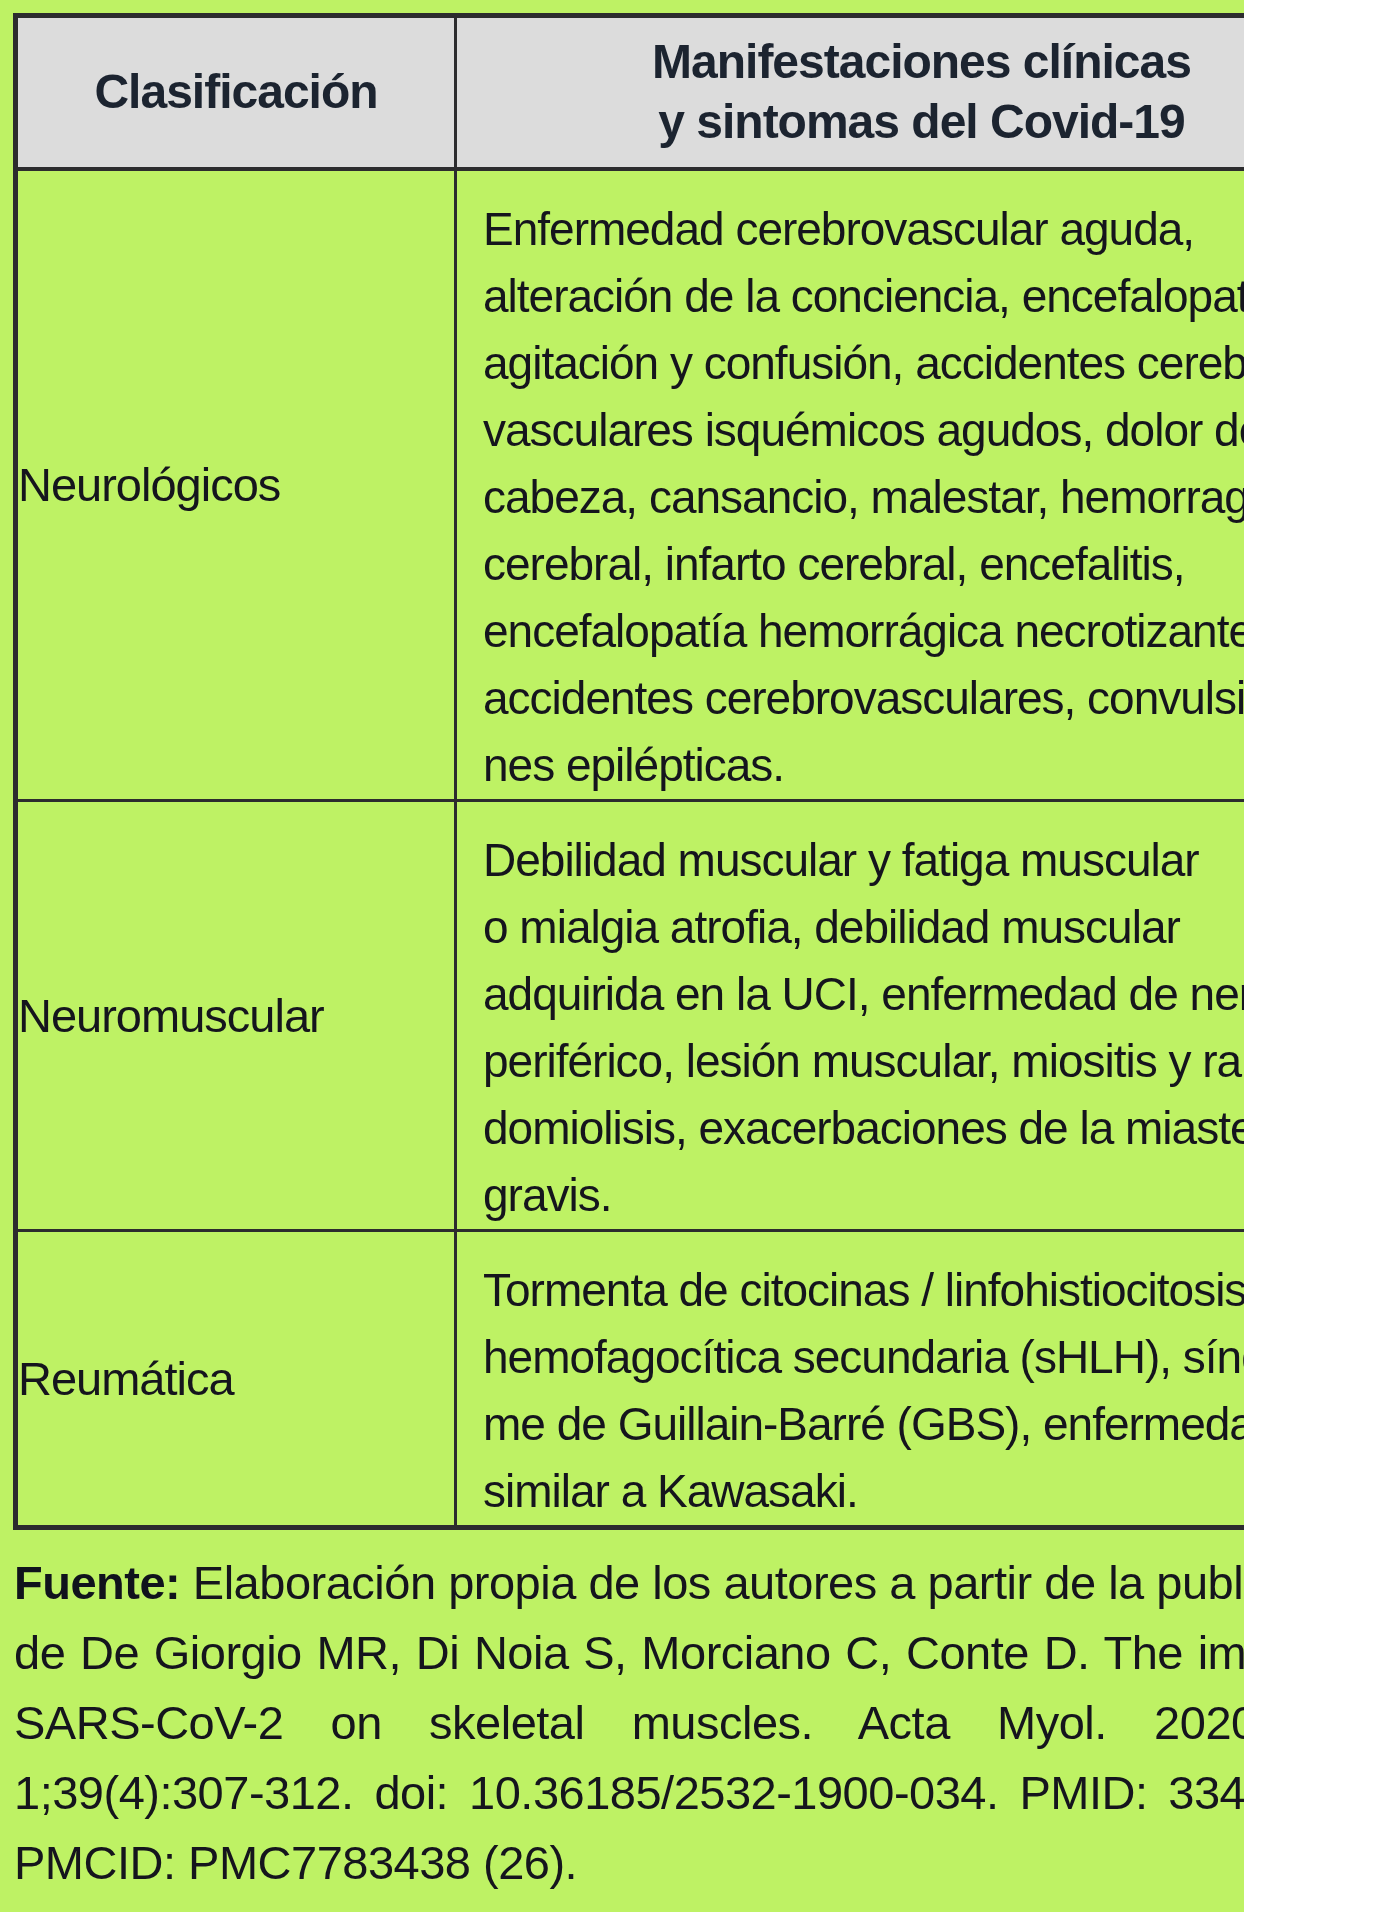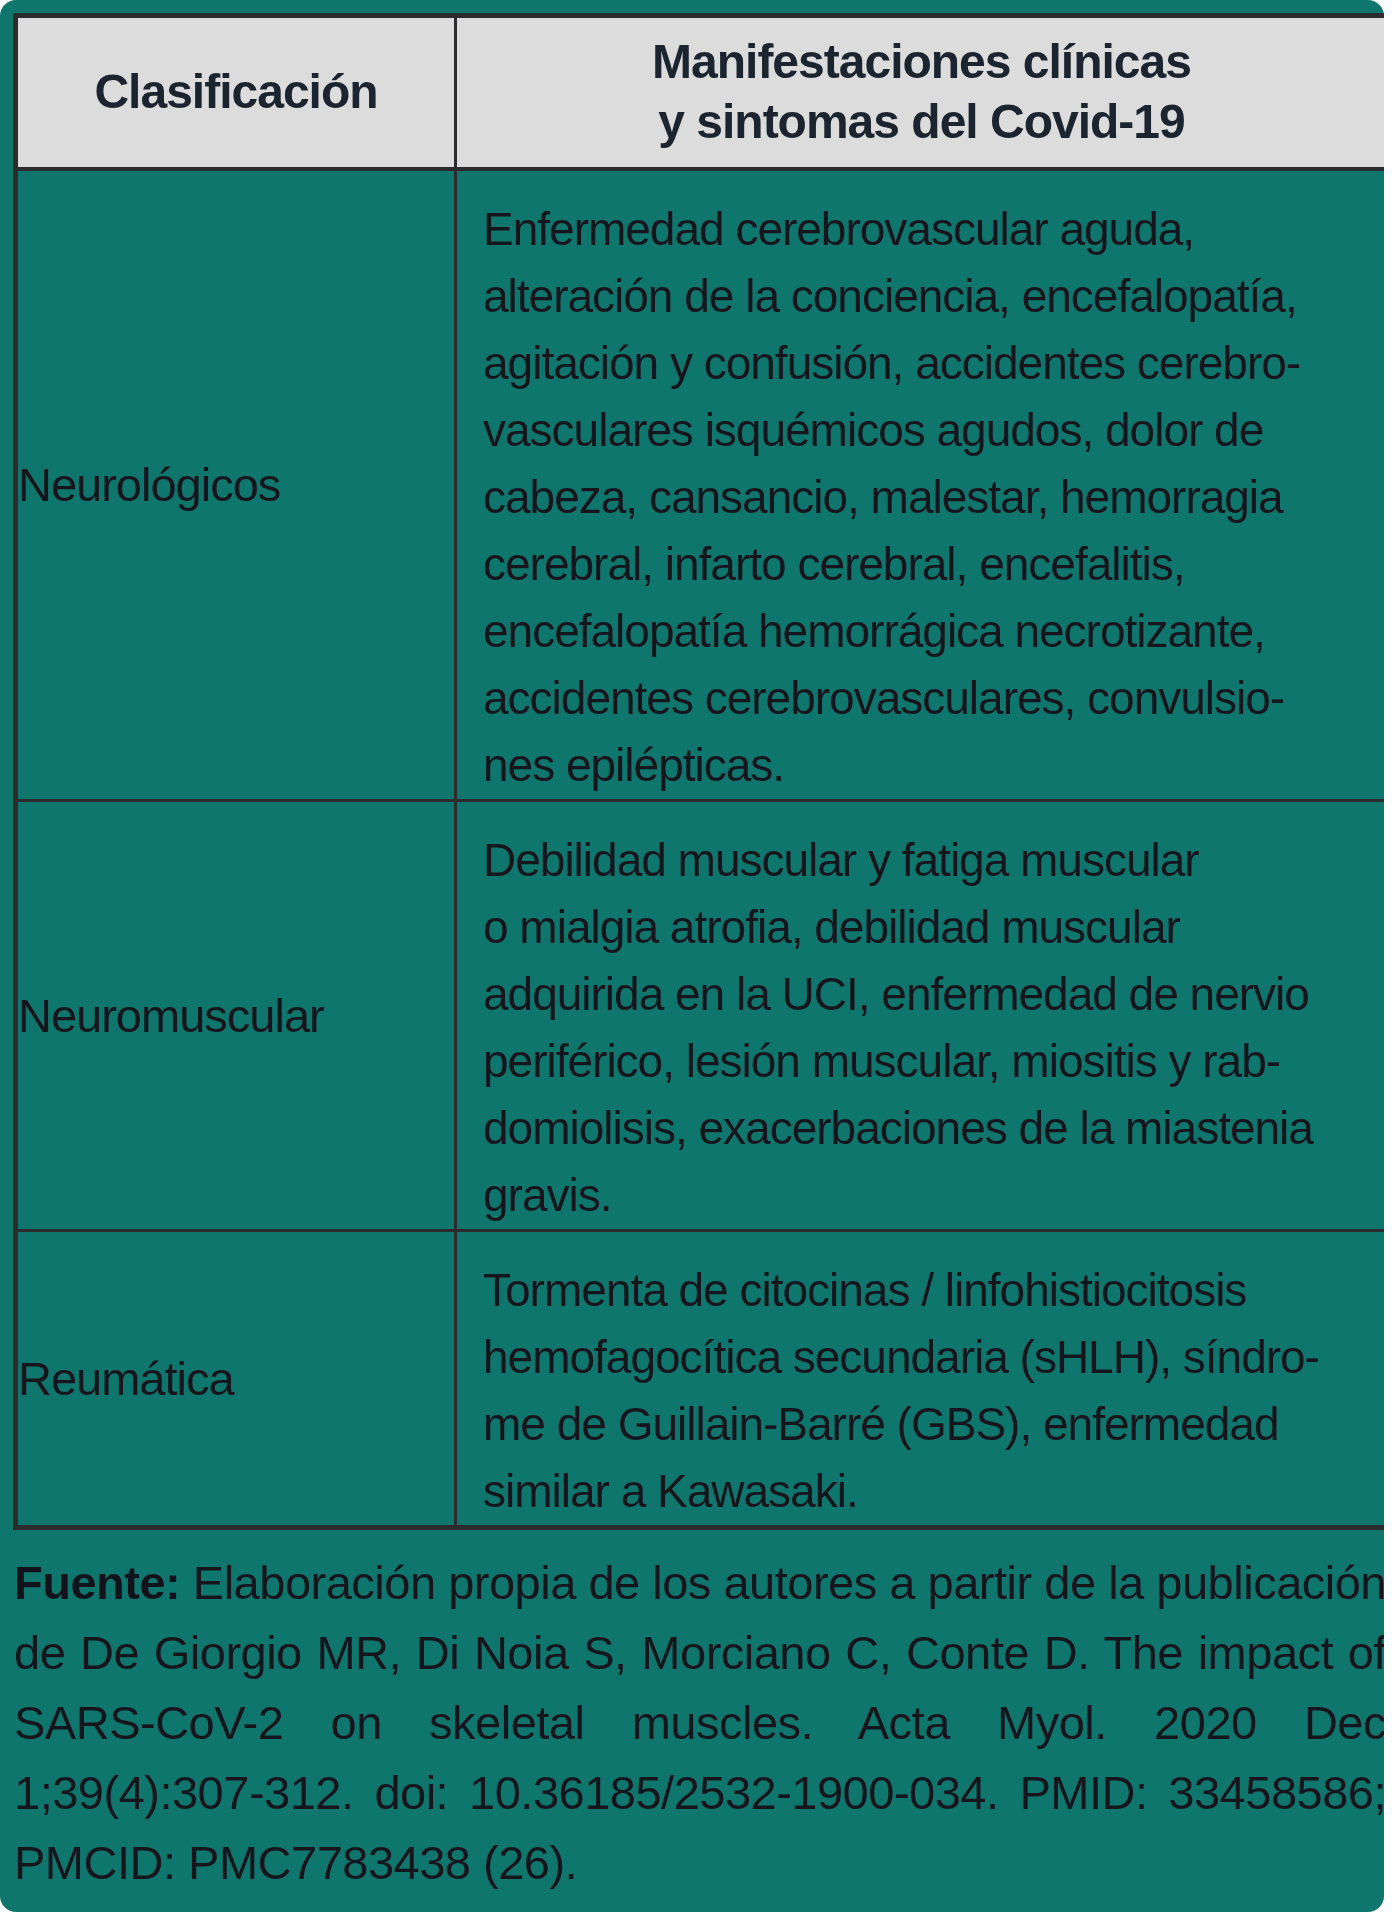--- a/index.html
+++ b/index.html
@@ -2,25 +2,24 @@
 <html><head>
 <meta charset="utf-8">
 <style>
   * { margin: 0; padding: 0; box-sizing: border-box; }
   html, body {
     background: #ffffff;
     font-family: "Liberation Sans", "DejaVu Sans", sans-serif;
   }
   .page {
     position: relative;
-    width: 1384px;
+    width: 1244px;
     height: 1912px;
-    background: #0f766e;
+    background: #bef264;
     overflow: hidden;
-    border-radius: 16px;
   }
   table.clin-table {
     position: absolute;
     left: 13px;
     top: 13px;
     width: 1373px;
     border-collapse: collapse;
     table-layout: fixed;
     border: 5px solid #2c2c2e;
   }

